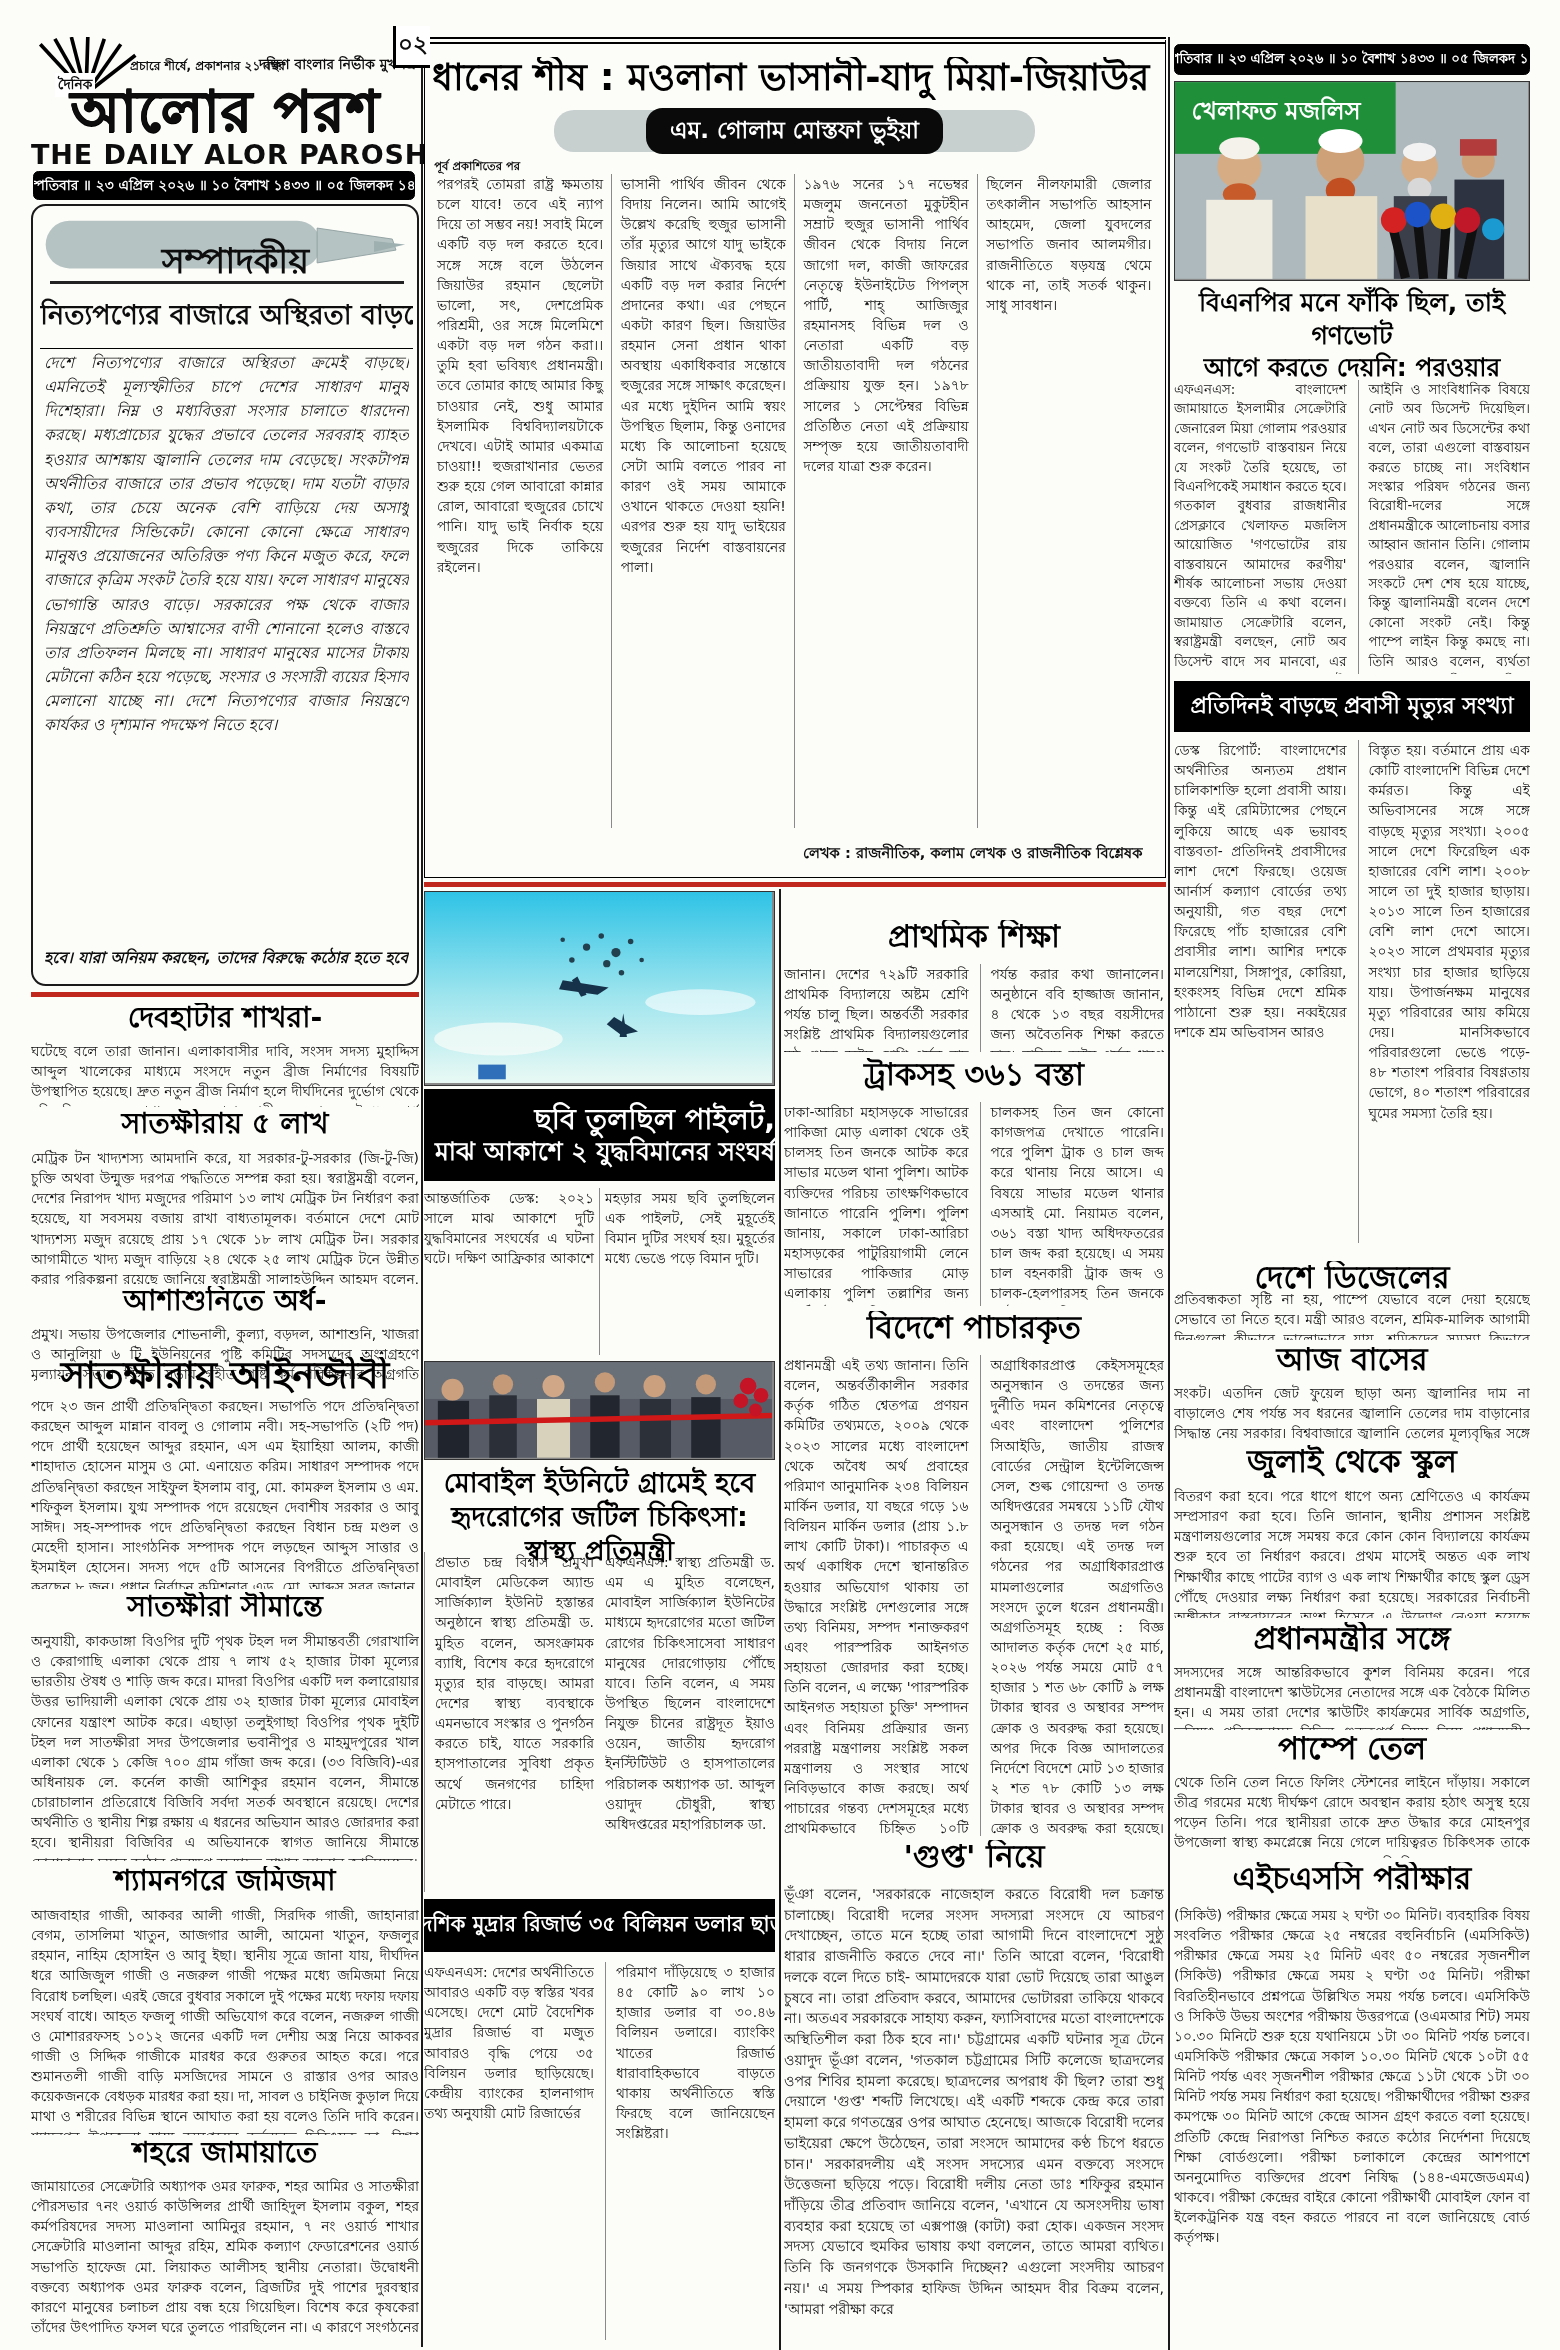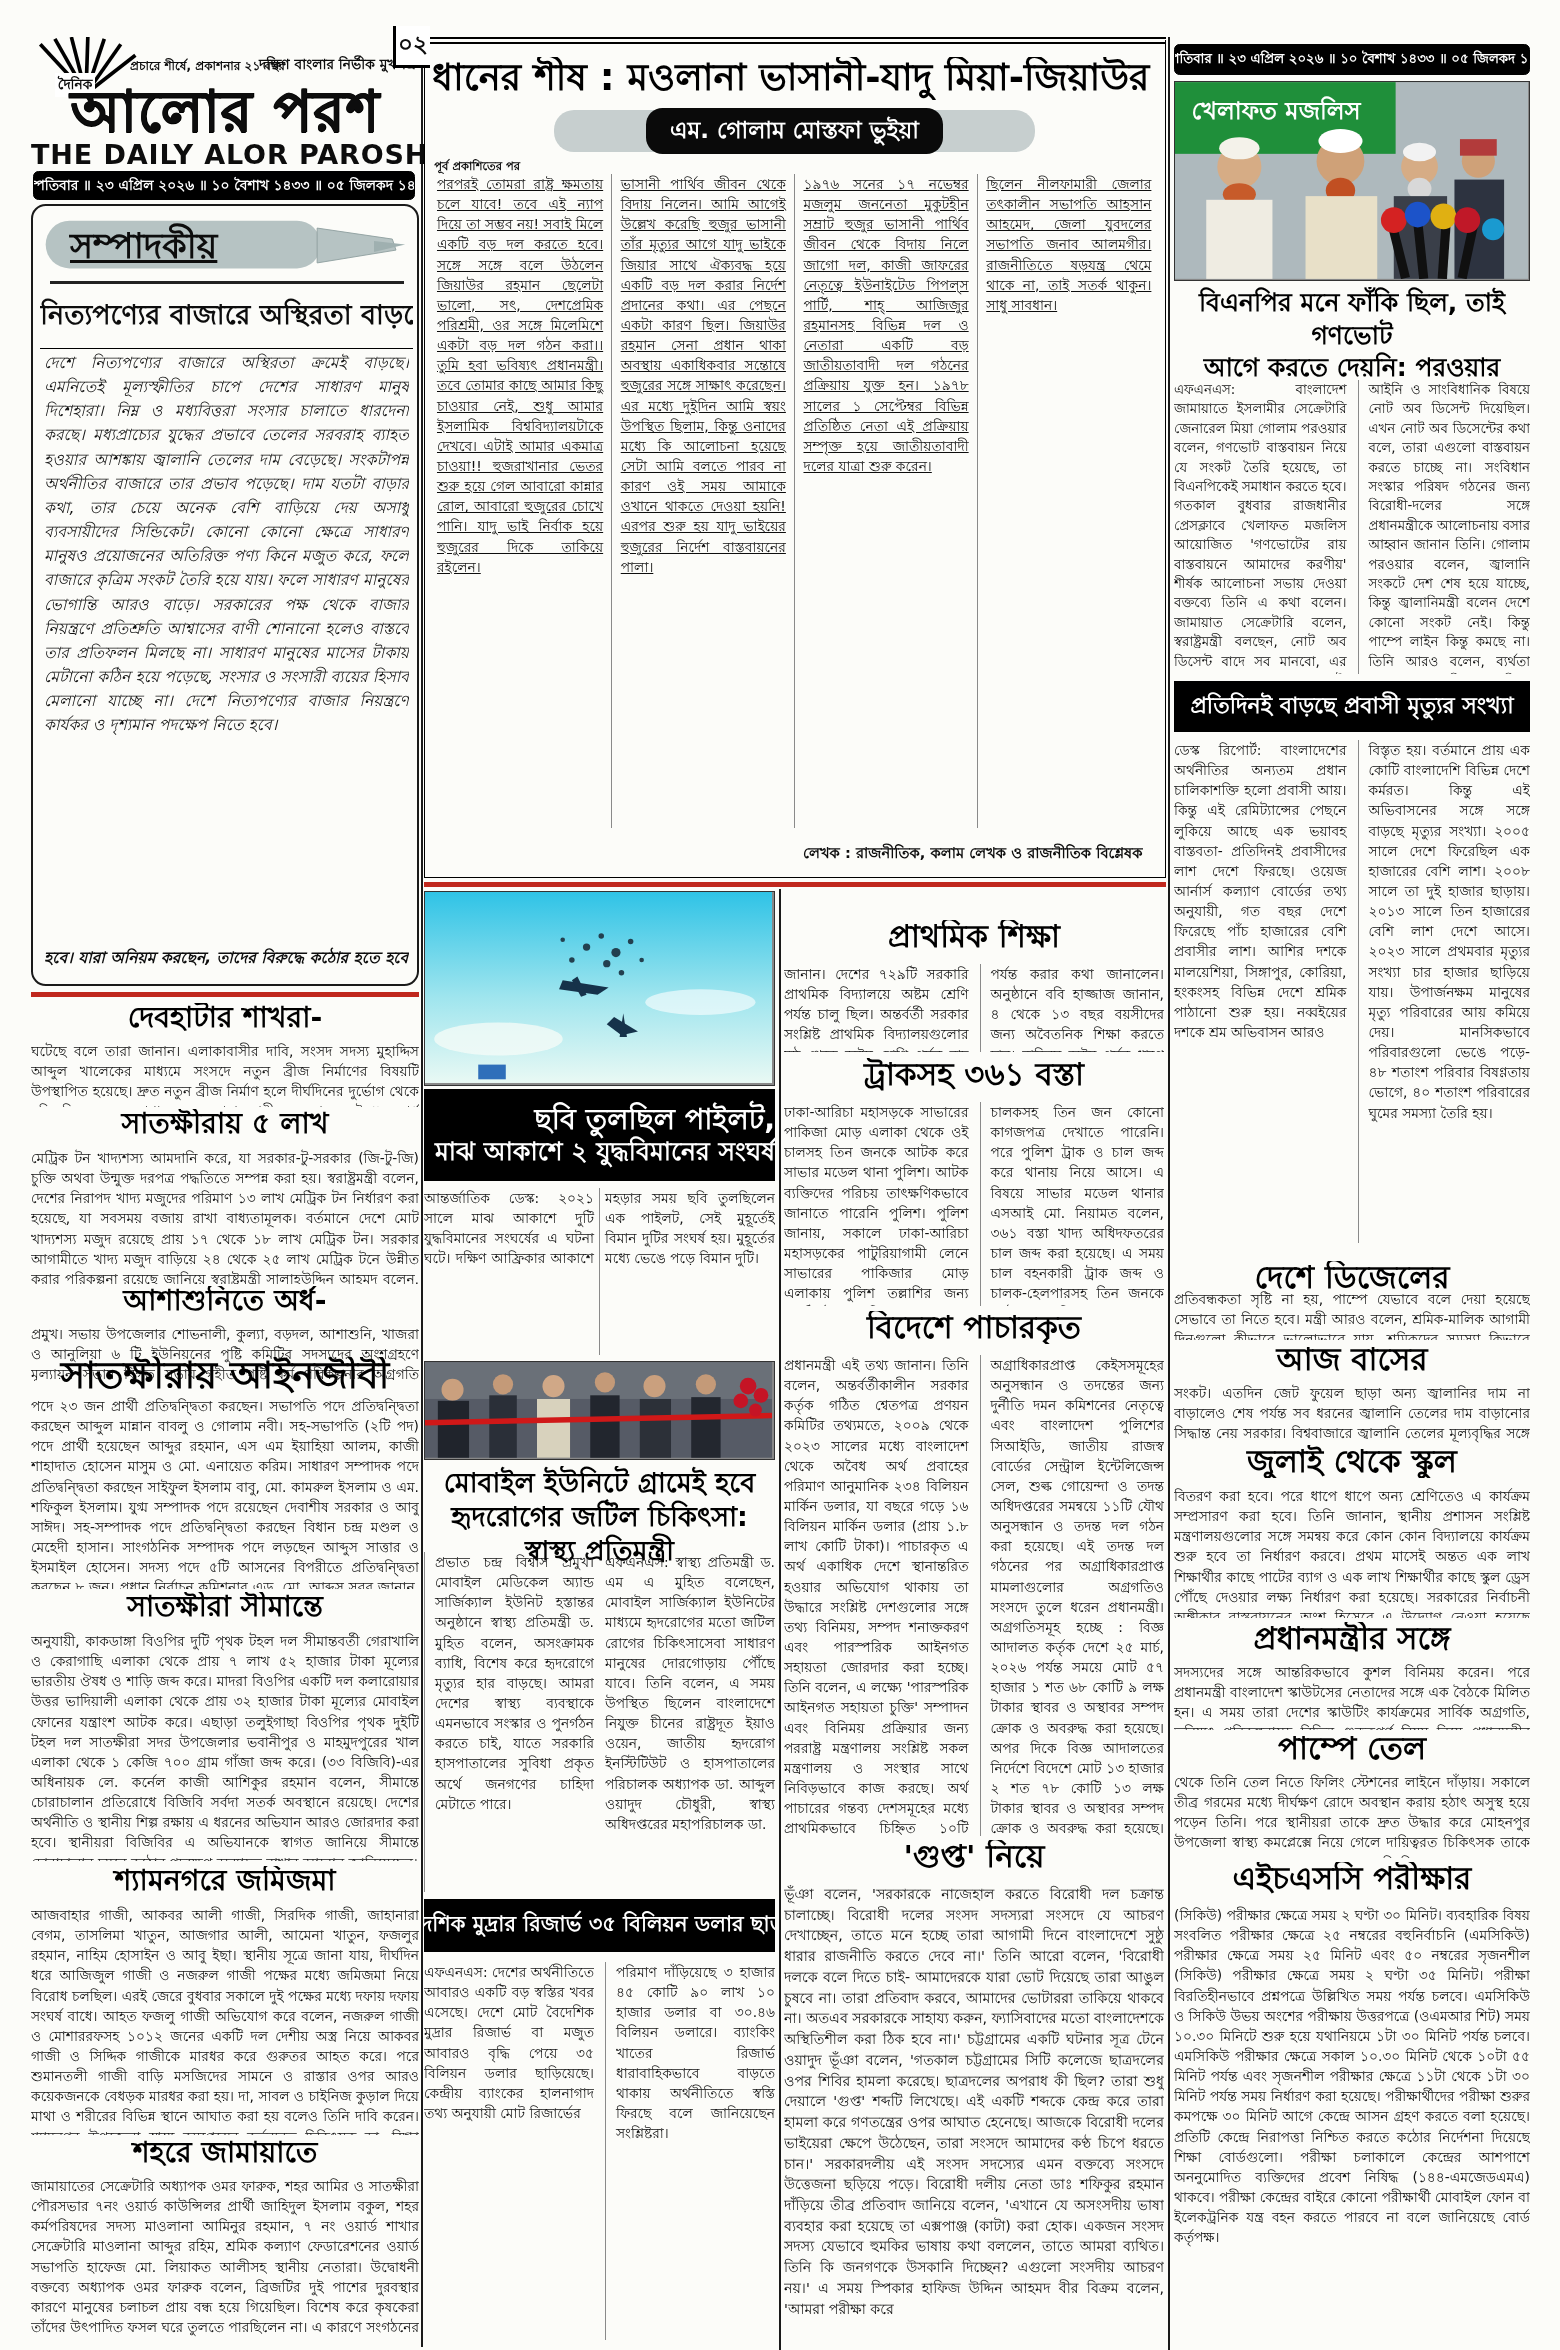--- a/index.html
+++ b/index.html
@@ -56,21 +56,21 @@
   </div>
 
   <div class="abs" style="left:393px;top:26px;width:37px;height:42px;border-left:3.7px solid #000;border-bottom:3.7px solid #000;display:flex;align-items:center;justify-content:center;font-size:23px;font-weight:bold;background:#fff;z-index:3;">০২</div>
 
   <div class="abs ed-box" style="left:31px;top:204px;width:388px;height:782px;">
     <svg class="abs" style="left:9.2px;top:9.2px;" width="365" height="61" viewBox="0 0 398 66">
       <rect x="4" y="6" width="300" height="52" rx="26" fill="#b6c3c3"></rect>
       <path d="M300 14 L382 26 L386 38 L300 52 Z" fill="#b6c3c3" stroke="#8fa0a0"></path>
       <path d="M362 28 L396 32 L362 40 Z" fill="#9fb0b0"></path>
     </svg>
-    <div class="abs" style="left:37px;top:13px;width:239px;text-align:left;font-size:35px;font-weight:bold;text-decoration:underline;">সম্পাদকীয়</div>
+    <div class="abs" style="left:37px;top:28px;width:239px;text-align:right;font-size:35px;font-weight:bold;">সম্পাদকীয়</div>
     <div class="abs" style="left:16.5px;top:75px;width:354px;height:2.8px;background:#222;"></div>
     <div class="abs" style="left:7.3px;top:88px;width:373px;text-align:center;font-size:27px;font-weight:bold;white-space:nowrap;overflow:hidden;border-bottom:1.8px solid #000;padding-bottom:9.2px;">নিত্যপণ্যের বাজারে অস্থিরতা বাড়ছে</div>
     <div class="abs body-txt italic" style="left:11px;top:145px;width:365px;height:588px;font-size:15.6px;line-height:1.55;font-weight:500;">দেশে নিত্যপণ্যের বাজারে অস্থিরতা ক্রমেই বাড়ছে। এমনিতেই মূল্যস্ফীতির চাপে দেশের সাধারণ মানুষ দিশেহারা। নিম্ন ও মধ্যবিত্তরা সংসার চালাতে ধারদেনা করছে। মধ্যপ্রাচ্যের যুদ্ধের প্রভাবে তেলের সরবরাহ ব্যাহত হওয়ার আশঙ্কায় জ্বালানি তেলের দাম বেড়েছে। সংকটাপন্ন অর্থনীতির বাজারে তার প্রভাব পড়েছে। দাম যতটা বাড়ার কথা, তার চেয়ে অনেক বেশি বাড়িয়ে দেয় অসাধু ব্যবসায়ীদের সিন্ডিকেট। কোনো কোনো ক্ষেত্রে সাধারণ মানুষও প্রয়োজনের অতিরিক্ত পণ্য কিনে মজুত করে, ফলে বাজারে কৃত্রিম সংকট তৈরি হয়ে যায়। ফলে সাধারণ মানুষের ভোগান্তি আরও বাড়ে। সরকারের পক্ষ থেকে বাজার নিয়ন্ত্রণে প্রতিশ্রুতি আশ্বাসের বাণী শোনানো হলেও বাস্তবে তার প্রতিফলন মিলছে না। সাধারণ মানুষের মাসের টাকায় মেটানো কঠিন হয়ে পড়েছে, সংসার ও সংসারী ব্যয়ের হিসাব মেলানো যাচ্ছে না। দেশে নিত্যপণ্যের বাজার নিয়ন্ত্রণে কার্যকর ও দৃশ্যমান পদক্ষেপ নিতে হবে।</div>
     <div class="abs italic" style="left:11px;top:740px;width:365px;font-size:15.6px;font-weight:bold;text-align:justify;white-space:nowrap;overflow:hidden;">হবে। যারা অনিয়ম করছেন, তাদের বিরুদ্ধে কঠোর হতে হবে।</div>
   </div>
 
   <div class="abs sec-head" style="left:31px;top:1003px;width:388px;font-size:28.5px;">দেবহাটার শাখরা-</div>
   <div class="abs body-txt" style="left:31px;top:1041px;width:388px;height:66px;">ঘটেছে বলে তারা জানান। এলাকাবাসীর দাবি, সংসদ সদস্য মুহাদ্দিস আব্দুল খালেকের মাধ্যমে সংসদে নতুন ব্রীজ নির্মাণের বিষয়টি উপস্থাপিত হয়েছে। দ্রুত নতুন ব্রীজ নির্মাণ হলে দীর্ঘদিনের দুর্ভোগ থেকে মুক্তি মিলবে বলে আশা করছেন তারা। স্থানীয়দের ভাষ্য, এই গুরুত্বপূর্ণ সংযোগ সড়কে নতুন ব্রীজ নির্মাণ করা হলে দেবহাটা ও আশপাশের এলাকার যোগাযোগ ব্যবস্থা আরও সহজ ও নিরাপদ হবে।</div>
 
   <div class="abs sec-head" style="left:31px;top:1109px;width:388px;font-size:28.5px;">সাতক্ষীরায় ৫ লাখ</div>
@@ -90,21 +90,21 @@
 
   <div class="abs sec-head" style="left:31px;top:2138px;width:388px;font-size:28.5px;">শহরে জামায়াতে</div>
   <div class="abs body-txt" style="left:31px;top:2176px;width:388px;height:163px;">জামায়াতের সেক্রেটারি অধ্যাপক ওমর ফারুক, শহর আমির ও সাতক্ষীরা পৌরসভার ৭নং ওয়ার্ড কাউন্সিলর প্রার্থী জাহিদুল ইসলাম বকুল, শহর কর্মপরিষদের সদস্য মাওলানা আমিনুর রহমান, ৭ নং ওয়ার্ড শাখার সেক্রেটারি মাওলানা আব্দুর রহিম, শ্রমিক কল্যাণ ফেডারেশনের ওয়ার্ড সভাপতি হাফেজ মো. লিয়াকত আলীসহ স্থানীয় নেতারা। উদ্বোধনী বক্তব্যে অধ্যাপক ওমর ফারুক বলেন, ব্রিজটির দুই পাশের দুরবস্থার কারণে মানুষের চলাচল প্রায় বন্ধ হয়ে গিয়েছিল। বিশেষ করে কৃষকেরা তাঁদের উৎপাদিত ফসল ঘরে তুলতে পারছিলেন না। এ কারণে সংগঠনের পক্ষ থেকে অন্তত সাময়িকভাবে চলাচলের ব্যবস্থা করা হয়েছে। এলাকাবাসী জানান, জমি-সংক্রান্ত জটিলতার কারণে সরকারি উদ্যোগে স্থায়ী সংস্কার সম্ভব হয়নি। তাঁরা দ্রুত স্থায়ী সমাধানের জন্য জেলা প্রশাসনের হস্তক্ষেপ কামনা করেছেন।</div>
 
   <div class="abs main-box" style="left:424px;top:37px;width:742px;height:841px;">
     <div class="abs headline" style="left:7.3px;top:13px;width:724px;font-size:37px;">ধানের শীষ : মওলানা ভাসানী-যাদু মিয়া-জিয়াউর রহমান</div>
     <div class="abs pillbg" style="left:129px;top:66px;width:481px;height:42px;">
       <div class="pill" style="font-size:23px;">এম. গোলাম মোস্তফা ভুইয়া</div>
     </div>
     <div class="abs" style="left:9.2px;top:114px;font-size:11.5px;font-weight:bold;">পূর্ব প্রকাশিতের পর</div>
-    <div class="abs four-col" style="left:3.7px;top:130px;width:731px;height:654px;text-decoration:underline;">
+    <div class="abs four-col" style="left:3.7px;top:130px;width:731px;height:654px;">
       <div class="body-txt" style="font-size:13.8px;">পরপরই তোমরা রাষ্ট্র ক্ষমতায় চলে যাবে! তবে এই ন্যাপ দিয়ে তা সম্ভব নয়! সবাই মিলে একটি বড় দল করতে হবে। সঙ্গে সঙ্গে বলে উঠলেন জিয়াউর রহমান ছেলেটা ভালো, সৎ, দেশপ্রেমিক পরিশ্রমী, ওর সঙ্গে মিলেমিশে একটা বড় দল গঠন করা।। তুমি হবা ভবিষ্যৎ প্রধানমন্ত্রী। তবে তোমার কাছে আমার কিছু চাওয়ার নেই, শুধু আমার ইসলামিক বিশ্ববিদ্যালয়টাকে দেখবে। এটাই আমার একমাত্র চাওয়া!! হুজরাখানার ভেতর শুরু হয়ে গেল আবারো কান্নার রোল, আবারো হুজুরের চোখে পানি। যাদু ভাই নির্বাক হয়ে হুজুরের দিকে তাকিয়ে রইলেন।</div>
       <div class="body-txt" style="font-size:13.8px;">ভাসানী পার্থিব জীবন থেকে বিদায় নিলেন। আমি আগেই উল্লেখ করেছি হুজুর ভাসানী তাঁর মৃত্যুর আগে যাদু ভাইকে জিয়ার সাথে ঐক্যবদ্ধ হয়ে একটি বড় দল করার নির্দেশ প্রদানের কথা। এর পেছনে একটা কারণ ছিল। জিয়াউর রহমান সেনা প্রধান থাকা অবস্থায় একাধিকবার সন্তোষে হুজুরের সঙ্গে সাক্ষাৎ করেছেন। এর মধ্যে দুইদিন আমি স্বয়ং উপস্থিত ছিলাম, কিন্তু ওনাদের মধ্যে কি আলোচনা হয়েছে সেটা আমি বলতে পারব না কারণ ওই সময় আমাকে ওখানে থাকতে দেওয়া হয়নি! এরপর শুরু হয় যাদু ভাইয়ের হুজুরের নির্দেশ বাস্তবায়নের পালা।</div>
       <div class="body-txt" style="font-size:13.8px;">১৯৭৬ সনের ১৭ নভেম্বর মজলুম জননেতা মুকুটহীন সম্রাট হুজুর ভাসানী পার্থিব জীবন থেকে বিদায় নিলে জাগো দল, কাজী জাফরের নেতৃত্বে ইউনাইটেড পিপল্‌স পার্টি, শাহ্‌ আজিজুর রহমানসহ বিভিন্ন দল ও নেতারা একটি বড় জাতীয়তাবাদী দল গঠনের প্রক্রিয়ায় যুক্ত হন। ১৯৭৮ সালের ১ সেপ্টেম্বর বিভিন্ন প্রতিষ্ঠিত নেতা এই প্রক্রিয়ায় সম্পৃক্ত হয়ে জাতীয়তাবাদী দলের যাত্রা শুরু করেন।</div>
       <div class="body-txt" style="font-size:13.8px;">ছিলেন নীলফামারী জেলার তৎকালীন সভাপতি আহসান আহমেদ, জেলা যুবদলের সভাপতি জনাব আলমগীর। রাজনীতিতে ষড়যন্ত্র থেমে থাকে না, তাই সতর্ক থাকুন। সাধু সাবধান।</div>
     </div>
     <div class="abs" style="right:13px;bottom:11px;width:349px;font-size:14.7px;font-weight:bold;text-align:left;">লেখক : রাজনীতিক, কলাম লেখক ও রাজনীতিক বিশ্লেষক</div>
   </div>
 
   <div class="abs photo-frame" style="left:424px;top:891px;width:351px;height:195px;">
     <svg width="347" height="191" viewBox="0 0 378 208">

